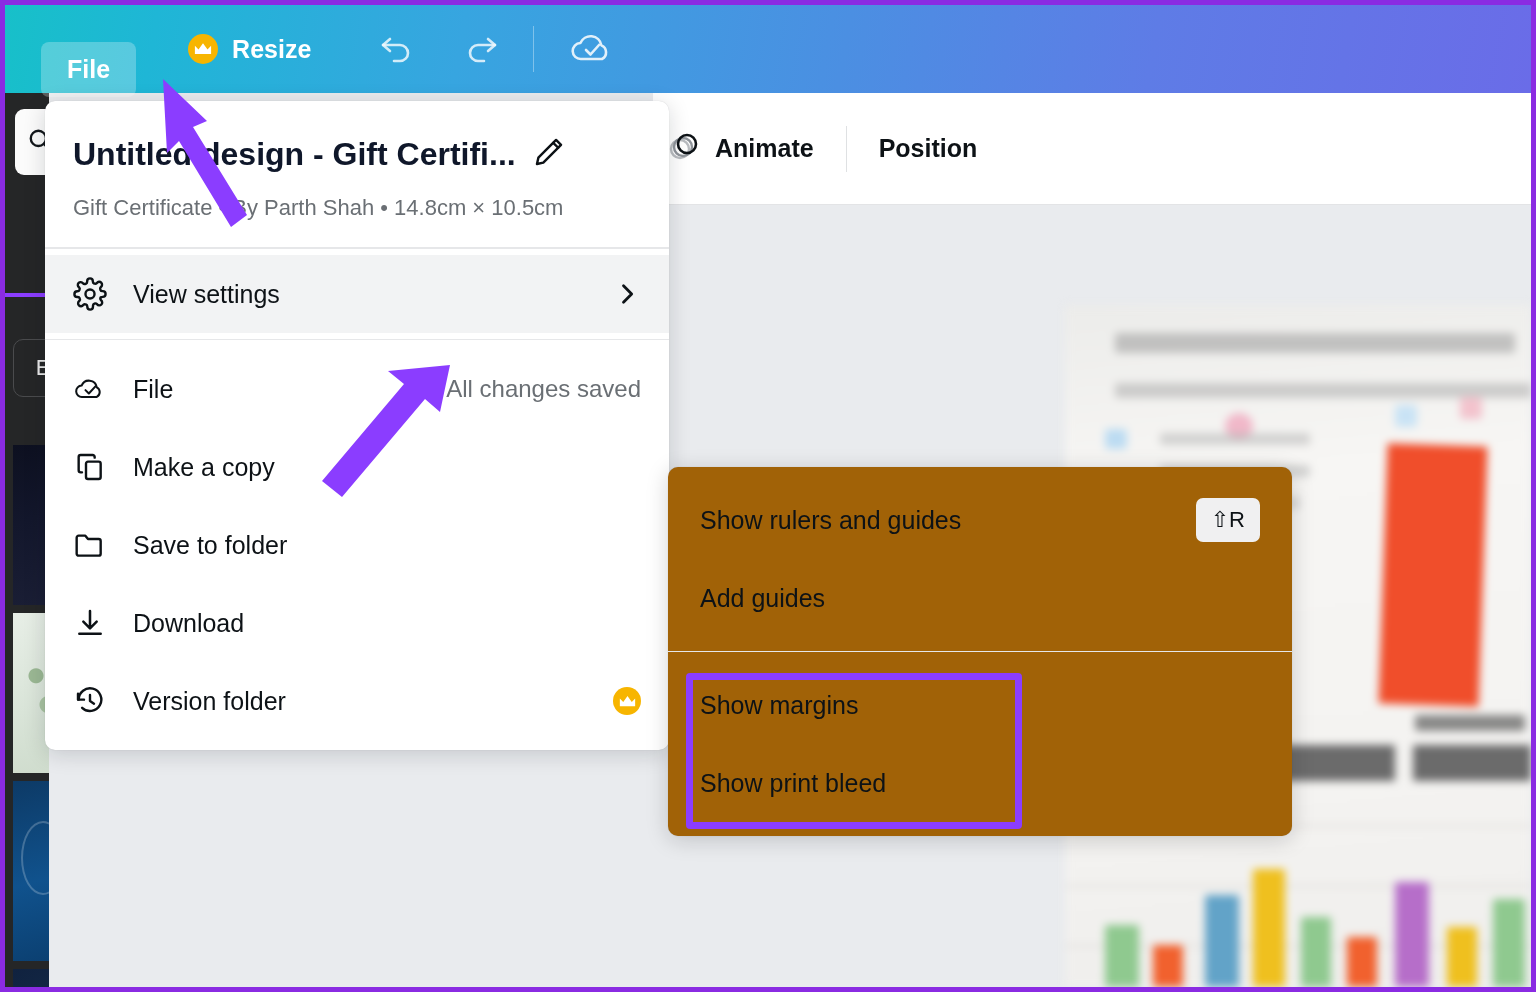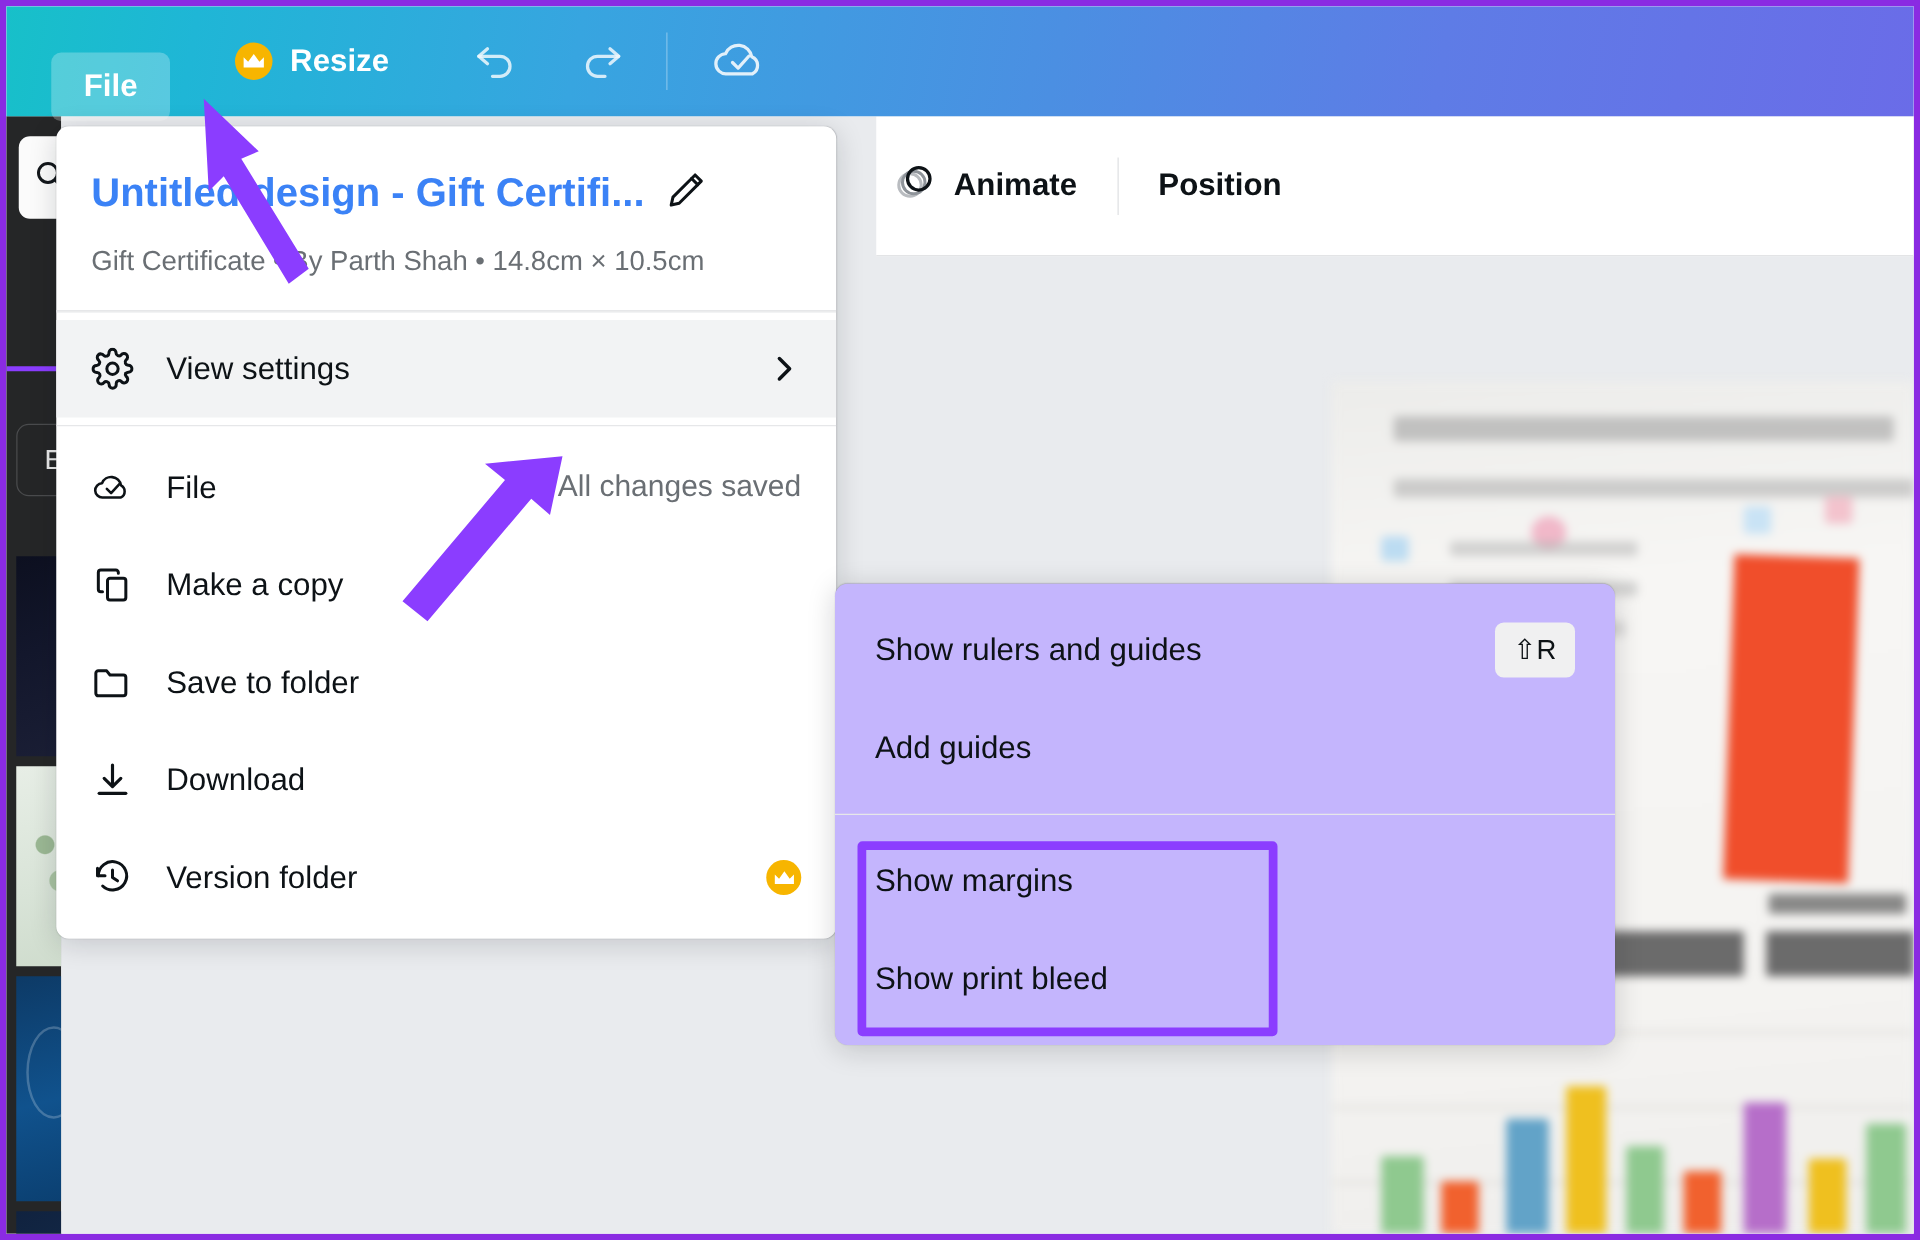--- a/index.html
+++ b/index.html
@@ -149,21 +149,21 @@
   
   #canvas-area {
     position: absolute;
     left: 44px; right: 0; top: 88px; bottom: 0;
     background: #e9ebee;
     z-index: 1;
     overflow: hidden;
   }
   #ct-bar {
     position: absolute;
-    left: 652px; right: 0; top: 0; height: 112px;
+    left: 604px; right: 0; top: 0; height: 112px;
     background: #ffffff;
     border-bottom: 1px solid #e3e4e6;
     display:flex; align-items:center;
     box-sizing: border-box;
     z-index: 3;
     text-align: right;
   }
   .ct-item {
     display:flex; align-items:center; gap: 14px;
     font-size: 25px; font-weight: 700; color: #0d1216;
@@ -214,21 +214,21 @@
     width: 624px;
     background: #ffffff;
     border-radius: 10px;
     box-shadow: 0 4px 22px rgba(14,19,24,0.16), 0 0 1px rgba(14,19,24,0.2);
     z-index: 20;
     overflow: hidden;
   }
   #fm-header { padding: 34px 28px 26px 28px; }
   #fm-title-row { display:flex; align-items:center; gap: 16px; }
   #fm-title {
-    font-size: 32px; font-weight: 700; color: #3b82f6;
+    font-size: 32px; font-weight: 700; color: #0f172a;
     white-space: nowrap; overflow:hidden;
   }
   #fm-edit { flex:none; cursor:pointer; }
   #fm-sub {
     margin-top: 22px;
     font-size: 22px;
     color: #6a6f74;
     white-space: nowrap;
   }
   .fm-div { height: 1px; background: #e6e7e9; }
@@ -255,21 +255,21 @@
   }
   .fm-icon { width: 34px; flex:none; display:flex; align-items:center; justify-content:center; }
   .fm-group { padding: 10px 0; }
 
   
   #sub-menu {
     position: absolute;
     left: 663px;
     top: 462px;
     width: 624px;
-    background: #c4b5fd;
+    background: #a16207;
     border-radius: 10px;
     box-shadow: 0 4px 22px rgba(14,19,24,0.18), 0 0 1px rgba(14,19,24,0.2);
     z-index: 22;
     overflow: hidden;
   }
   .sm-group { padding: 14px 0; }
   .sm-row {
     display:flex; align-items:center;
     height: 78px;
     padding: 0 32px;

